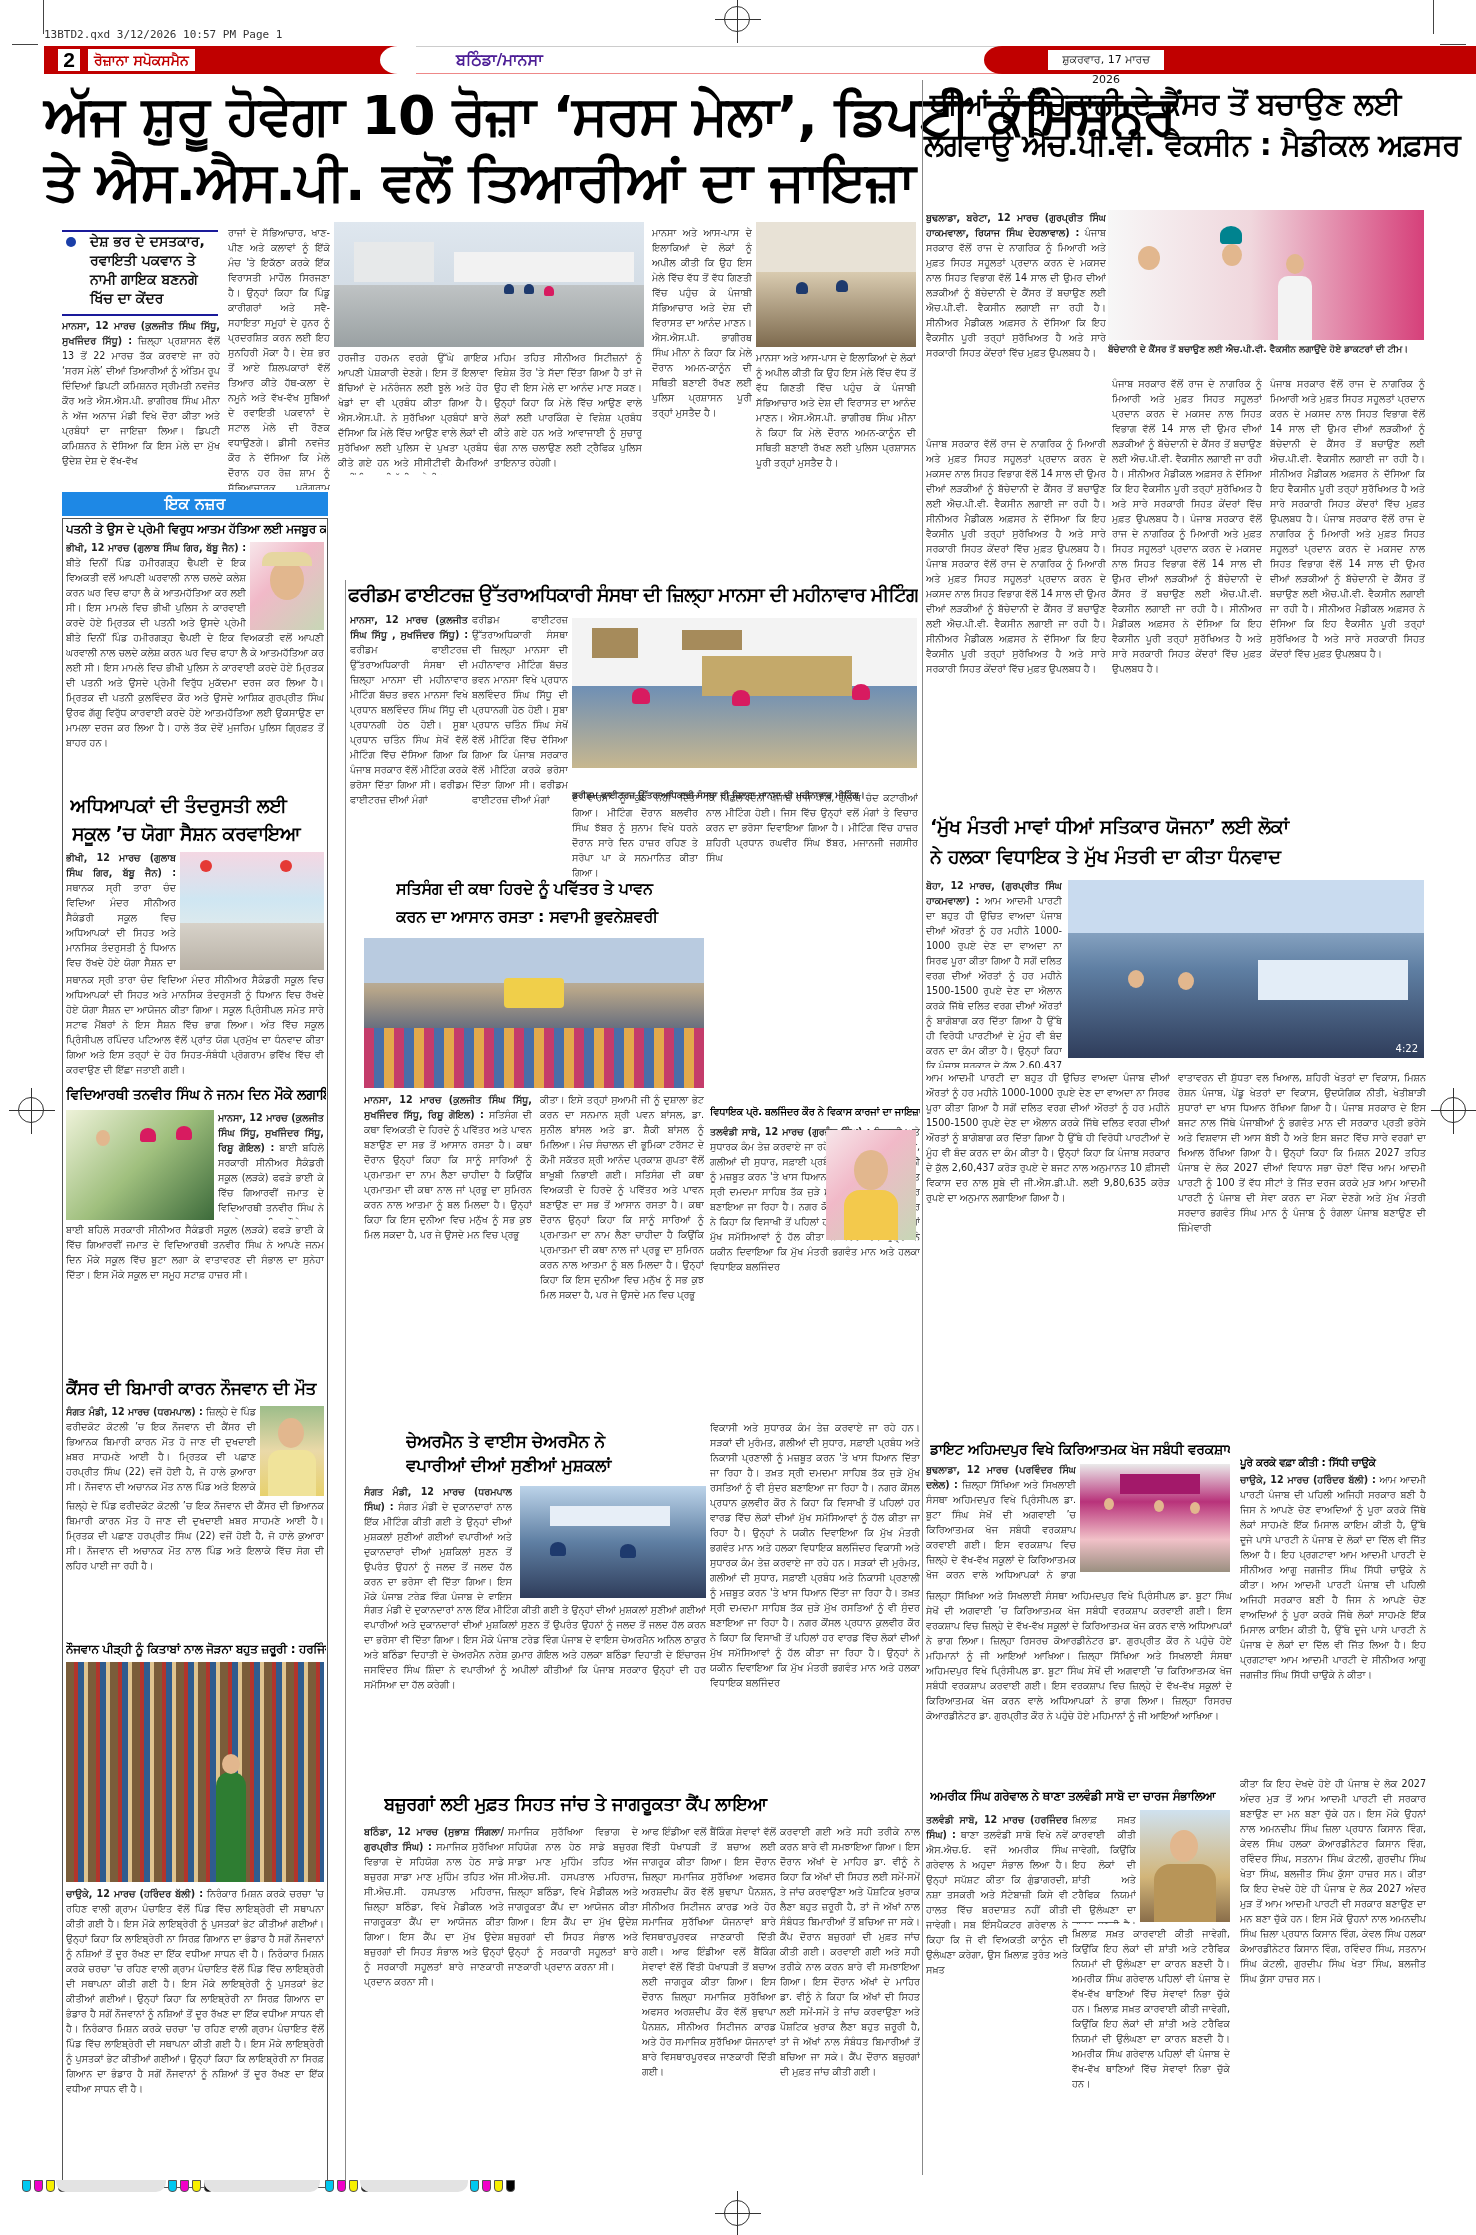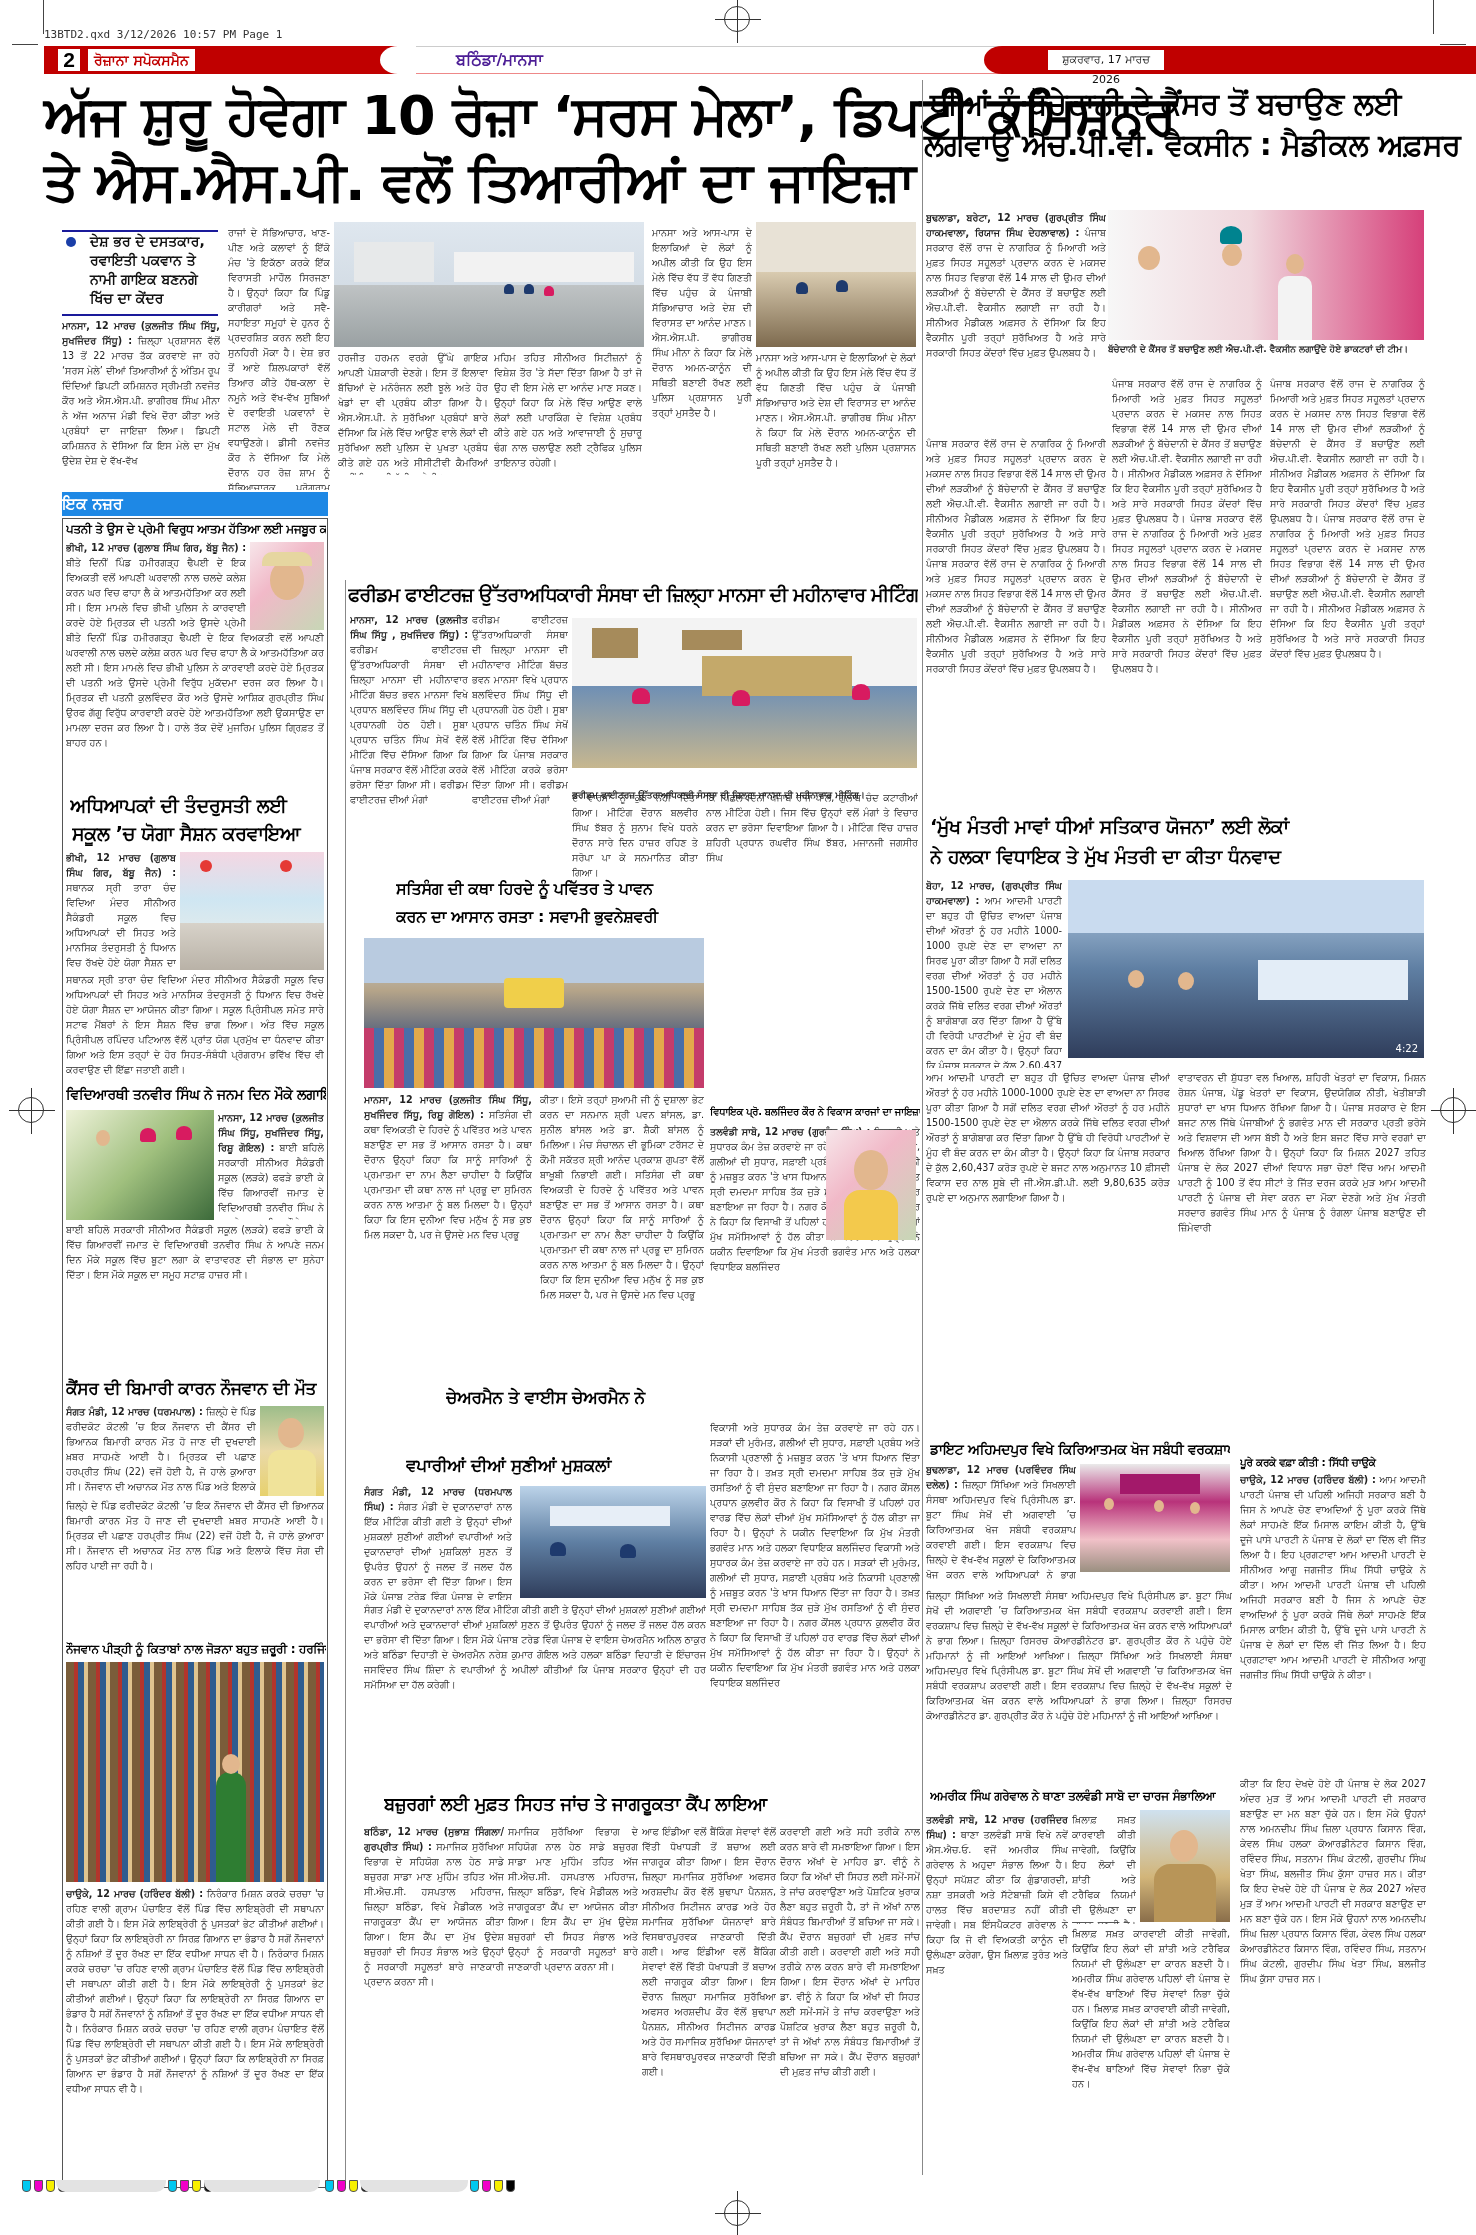--- a/index.html
+++ b/index.html
@@ -33,21 +33,21 @@
 
   .col-rule { position: absolute; width: 1px; background: #888; }
   .hrule { position: absolute; height: 2px; background: #1a1a9a; }
 
   .body-text { position: absolute; font-size: 9.6px; line-height: 15px; color: #222; text-align: justify; overflow: hidden; }
   .dateline { font-weight: bold; }
 
   .sub-highlight { position: absolute; left: 62px; top: 232px; width: 160px; font-size: 14px; line-height: 19px; font-weight: bold; color: #111; }
   .bullet-dot { position: absolute; left: 66px; top: 237px; width: 10px; height: 10px; background: #1a3ea8; border-radius: 50%; }
 
-  .ik-nazar { position: absolute; left: 62px; top: 492px; width: 266px; height: 24px; background: #1e88e5; color: #fff; font-weight: bold; font-size: 16px; line-height: 24px; text-align: left; }
+  .ik-nazar { position: absolute; left: 62px; top: 492px; width: 266px; height: 24px; background: #1e88e5; color: #fff; font-weight: bold; font-size: 16px; line-height: 24px; text-align: center; }
 
   .box { position: absolute; border: 1px solid #333; }
   .small-head { position: absolute; font-weight: bold; color: #000; white-space: nowrap; overflow: hidden; letter-spacing: -0.3px; }
 
   .photo { position: absolute; overflow: hidden; }
   .ph-sky { background: linear-gradient(#dfe7ef, #c9d3dc); }
   .ph-event { background: linear-gradient(180deg, #eee6d8 0%, #d9cbb0 40%, #7d6a4e 100%); }
   .ph-crowd { background: linear-gradient(180deg, #c8d8e6 0%, #b5a489 35%, #4a5a7a 70%, #8f6f5a 100%); }
   .ph-pink { background: linear-gradient(135deg, #f7e6ea 0%, #f1b9c8 40%, #c7d7b6 100%); }
   .ph-green { background: linear-gradient(135deg, #eef2d9 0%, #9fbf7d 50%, #3d6b3b 100%); }
@@ -255,21 +255,21 @@
 <div class="small-head" style="left:710px;top:1105px;width:210px;font-size:10px;line-height:14px;color:#000;">ਵਿਧਾਇਕ ਪ੍ਰੋ. ਬਲਜਿੰਦਰ ਕੌਰ ਨੇ ਵਿਕਾਸ ਕਾਰਜਾਂ ਦਾ ਜਾਇਜ਼ਾ ਲਿਆ</div>
 <div class="body-text" style="left:710px;top:1124px;width:210px;height:290px;">
   <span class="dateline">ਤਲਵੰਡੀ ਸਾਬੋ, 12 ਮਾਰਚ (ਗੁਰਜੰਟ ਸਿੰਘ) :</span>
   <span>ਵਿਕਾਸੀ ਅਤੇ ਸੁਧਾਰਕ ਕੰਮ ਤੇਜ਼ ਕਰਵਾਏ ਜਾ ਰਹੇ ਹਨ। ਸੜਕਾਂ ਦੀ ਮੁਰੰਮਤ, ਗਲੀਆਂ ਦੀ ਸੁਧਾਰ, ਸਫ਼ਾਈ ਪ੍ਰਬੰਧ ਅਤੇ ਨਿਕਾਸੀ ਪ੍ਰਣਾਲੀ ਨੂੰ ਮਜ਼ਬੂਤ ਕਰਨ 'ਤੇ ਖਾਸ ਧਿਆਨ ਦਿੱਤਾ ਜਾ ਰਿਹਾ ਹੈ। ਤਖ਼ਤ ਸ੍ਰੀ ਦਮਦਮਾ ਸਾਹਿਬ ਤੱਕ ਜੁੜੇ ਮੁੱਖ ਰਸਤਿਆਂ ਨੂੰ ਵੀ ਸੁੰਦਰ ਬਣਾਇਆ ਜਾ ਰਿਹਾ ਹੈ। ਨਗਰ ਕੌਂਸਲ ਪ੍ਰਧਾਨ ਕੁਲਵੀਰ ਕੌਰ ਨੇ ਕਿਹਾ ਕਿ ਵਿਸਾਖੀ ਤੋਂ ਪਹਿਲਾਂ ਹਰ ਵਾਰਡ ਵਿੱਚ ਲੋਕਾਂ ਦੀਆਂ ਮੁੱਖ ਸਮੱਸਿਆਵਾਂ ਨੂੰ ਹੱਲ ਕੀਤਾ ਜਾ ਰਿਹਾ ਹੈ। ਉਨ੍ਹਾਂ ਨੇ ਯਕੀਨ ਦਿਵਾਇਆ ਕਿ ਮੁੱਖ ਮੰਤਰੀ ਭਗਵੰਤ ਮਾਨ ਅਤੇ ਹਲਕਾ ਵਿਧਾਇਕ ਬਲਜਿੰਦਰ</span>
 </div>
 <div class="photo ph-pink" style="left:826px;top:1130px;width:90px;height:110px;">
   <div class="ph-face" style="left:28px;top:20px;width:34px;height:40px;"></div>
   <div style="position:absolute;left:18px;top:60px;width:54px;height:50px;background:#f3c94c;border-radius:16px 16px 0 0;"></div>
 </div>
 
-<div class="small-head" style="left:406px;top:1384px;width:310px;font-size:17px;line-height:26px;margin-left:40px;">ਚੇਅਰਮੈਨ ਤੇ ਵਾਈਸ ਚੇਅਰਮੈਨ ਨੇ</div>
+<div class="small-head" style="left:406px;top:1428px;width:310px;font-size:17px;line-height:26px;">ਚੇਅਰਮੈਨ ਤੇ ਵਾਈਸ ਚੇਅਰਮੈਨ ਨੇ</div>
 <div class="small-head" style="left:406px;top:1452px;width:310px;font-size:17px;line-height:26px;">ਵਪਾਰੀਆਂ ਦੀਆਂ ਸੁਣੀਆਂ ਮੁਸ਼ਕਲਾਂ</div>
 <div class="body-text" style="left:364px;top:1484px;width:148px;height:116px;">
   <span class="dateline">ਸੰਗਤ ਮੰਡੀ, 12 ਮਾਰਚ (ਧਰਮਪਾਲ ਸਿੰਘ) :</span>
   <span>ਸੰਗਤ ਮੰਡੀ ਦੇ ਦੁਕਾਨਦਾਰਾਂ ਨਾਲ ਇੱਕ ਮੀਟਿੰਗ ਕੀਤੀ ਗਈ ਤੇ ਉਨ੍ਹਾਂ ਦੀਆਂ ਮੁਸ਼ਕਲਾਂ ਸੁਣੀਆਂ ਗਈਆਂ ਵਪਾਰੀਆਂ ਅਤੇ ਦੁਕਾਨਦਾਰਾਂ ਦੀਆਂ ਮੁਸ਼ਕਿਲਾਂ ਸੁਣਨ ਤੋਂ ਉਪਰੰਤ ਉਹਨਾਂ ਨੂੰ ਜਲਦ ਤੋਂ ਜਲਦ ਹੱਲ ਕਰਨ ਦਾ ਭਰੋਸਾ ਵੀ ਦਿੱਤਾ ਗਿਆ। ਇਸ ਮੌਕੇ ਪੰਜਾਬ ਟਰੇਡ ਵਿੰਗ ਪੰਜਾਬ ਦੇ ਵਾਇਸ ਚੇਅਰਮੈਨ ਅਨਿਲ ਠਾਕੁਰ ਅਤੇ ਬਠਿੰਡਾ ਦਿਹਾਤੀ ਦੇ ਚੇਅਰਮੈਨ ਨਰੇਸ਼ ਕੁਮਾਰ ਗੋਇਲ ਅਤੇ ਹਲਕਾ ਬਠਿੰਡਾ ਦਿਹਾਤੀ ਦੇ ਇੰਚਾਰਜ ਜਸਵਿੰਦਰ ਸਿੰਘ ਸ਼ਿੰਦਾ ਨੇ ਵਪਾਰੀਆਂ ਨੂੰ ਅਪੀਲਾਂ ਕੀਤੀਆਂ ਕਿ ਪੰਜਾਬ ਸਰਕਾਰ ਉਨ੍ਹਾਂ ਦੀ ਹਰ ਸਮੱਸਿਆ ਦਾ ਹੱਲ ਕਰੇਗੀ।</span>
 </div>
 <div class="photo ph-banner" style="left:520px;top:1486px;width:186px;height:112px;">
   <div style="position:absolute;left:30px;top:20px;width:120px;height:20px;background:#e7eef7;"></div>
   <div class="ph-turban" style="left:30px;top:56px;width:16px;height:14px;background:#1e3a6d;"></div>
   <div class="ph-turban" style="left:100px;top:58px;width:16px;height:14px;background:#1e3a6d;"></div>
 </div>

